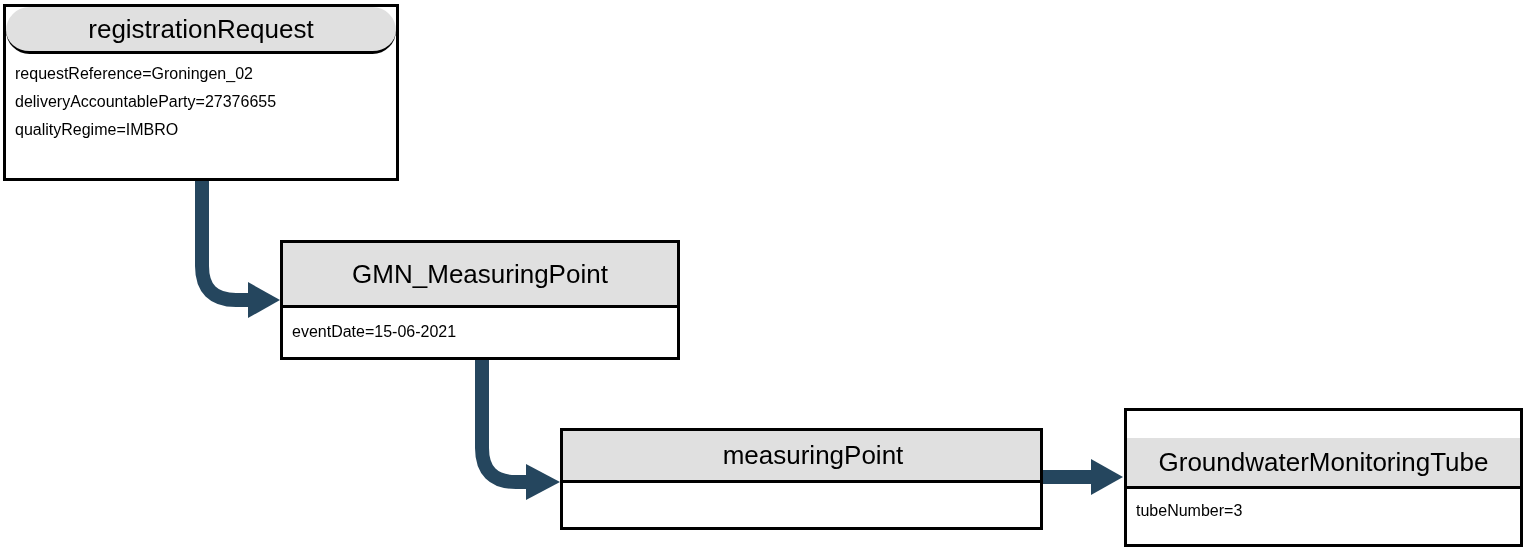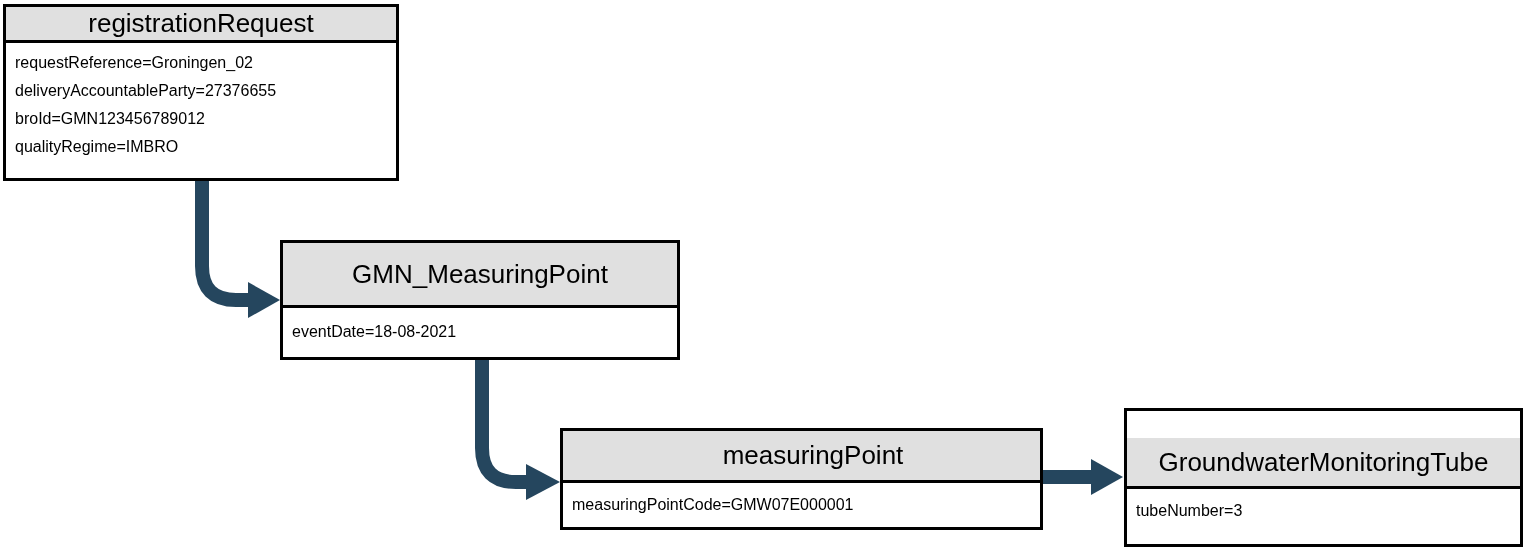--- a/index.html
+++ b/index.html
@@ -54,21 +54,21 @@
   .node-body {
     flex: 1 1 auto;
     padding: 6px 9px 0 9px;
     font-size: 16px;
     line-height: 28px;
     white-space: nowrap;
     overflow: hidden;
   }
   
   #node-registration-request { left: 3px;    top: 4px;   width: 396px; height: 177px; }
-  #node-registration-request .node-header { height: 36px; }
+  #node-registration-request .node-header { height: 47px; border-radius: 24px; }
   #node-gmn-measuring-point  { left: 280px;  top: 240px; width: 400px; height: 120px; }
   #node-gmn-measuring-point .node-header { height: 65px; }
   #node-gmn-measuring-point .node-body { padding-top: 10px; }
   #node-measuring-point      { left: 560px;  top: 428px; width: 483px; height: 102px; }
   #node-measuring-point .node-header { height: 52px; padding-left: 23px; }
   #node-measuring-point .node-body { padding-top: 8px; }
   #node-groundwater-monitoring-tube { left: 1124px; top: 408px; width: 399px; height: 139px; }
   #node-groundwater-monitoring-tube .node-header { height: 51px; margin-top: 27px; }
   #node-groundwater-monitoring-tube .node-body { padding-top: 8px; }
 </style>
@@ -92,40 +92,36 @@
     </g>
   </svg>
 
   <div class="node" id="node-registration-request">
     <div class="node-header">
       <span>registrationRequest</span>
     </div>
     <div class="node-body">
       <div class="attr">requestReference=Groningen_02</div>
       <div class="attr">deliveryAccountableParty=27376655</div>
-      <div class="attr">broId=GMN123456789012</div>
       <div class="attr">qualityRegime=IMBRO</div>
     </div>
   </div>
 
   <div class="node" id="node-gmn-measuring-point">
     <div class="node-header">
       <span>GMN_MeasuringPoint</span>
     </div>
     <div class="node-body">
-      <div class="attr">eventDate=18-08-2021</div>
+      <div class="attr">eventDate=15-06-2021</div>
     </div>
   </div>
 
   <div class="node" id="node-measuring-point">
     <div class="node-header">
       <span>measuringPoint</span>
-    </div>
-    <div class="node-body">
-      <div class="attr">measuringPointCode=GMW07E000001</div>
     </div>
   </div>
 
   <div class="node" id="node-groundwater-monitoring-tube">
     <div class="node-header">
       <span>GroundwaterMonitoringTube</span>
     </div>
     <div class="node-body">
       <div class="attr">tubeNumber=3</div>
     </div>

